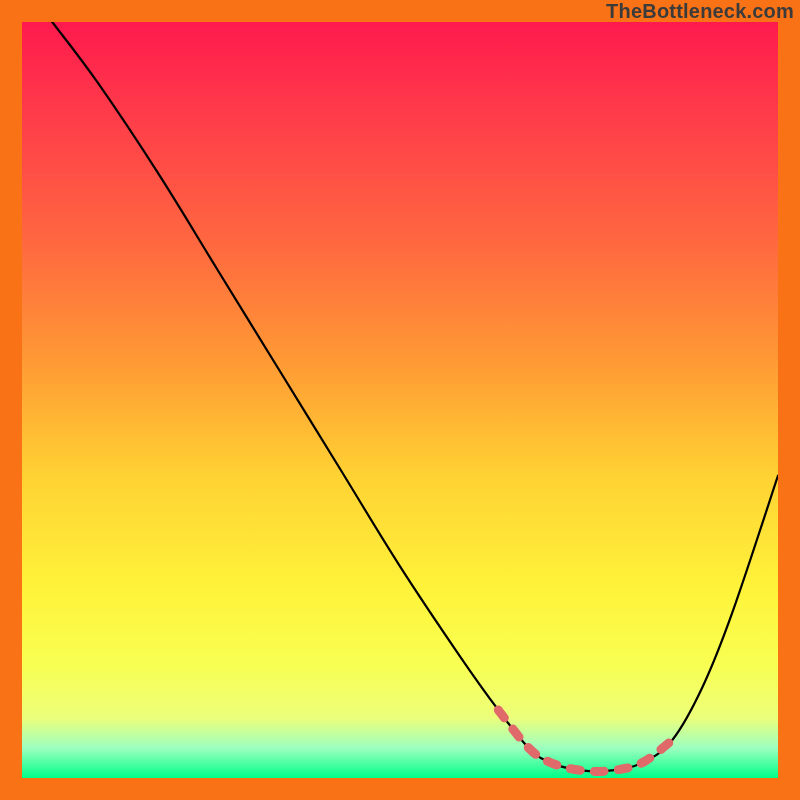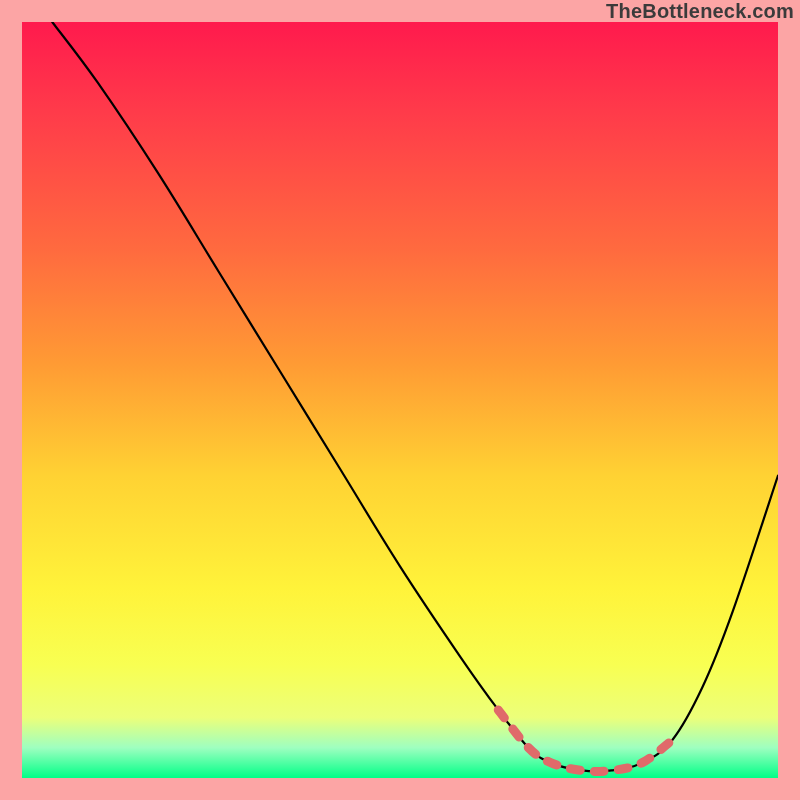--- a/index.html
+++ b/index.html
@@ -1,21 +1,21 @@
 <!DOCTYPE html>
 <html><head>
 <meta charset="utf-8">
 <style>
   * { margin: 0; padding: 0; box-sizing: border-box; }
   html, body { width: 800px; height: 800px; overflow: hidden; background: #000; }
   .frame {
     position: relative;
     width: 800px;
     height: 800px;
-    background: #fca5a5;
+    background: #f97316;
   }
   .plot-area {
     position: absolute;
     left: 22px;
     top: 22px;
     width: 756px;
     height: 756px;
   }
   .plot-bg {
     position: absolute;

